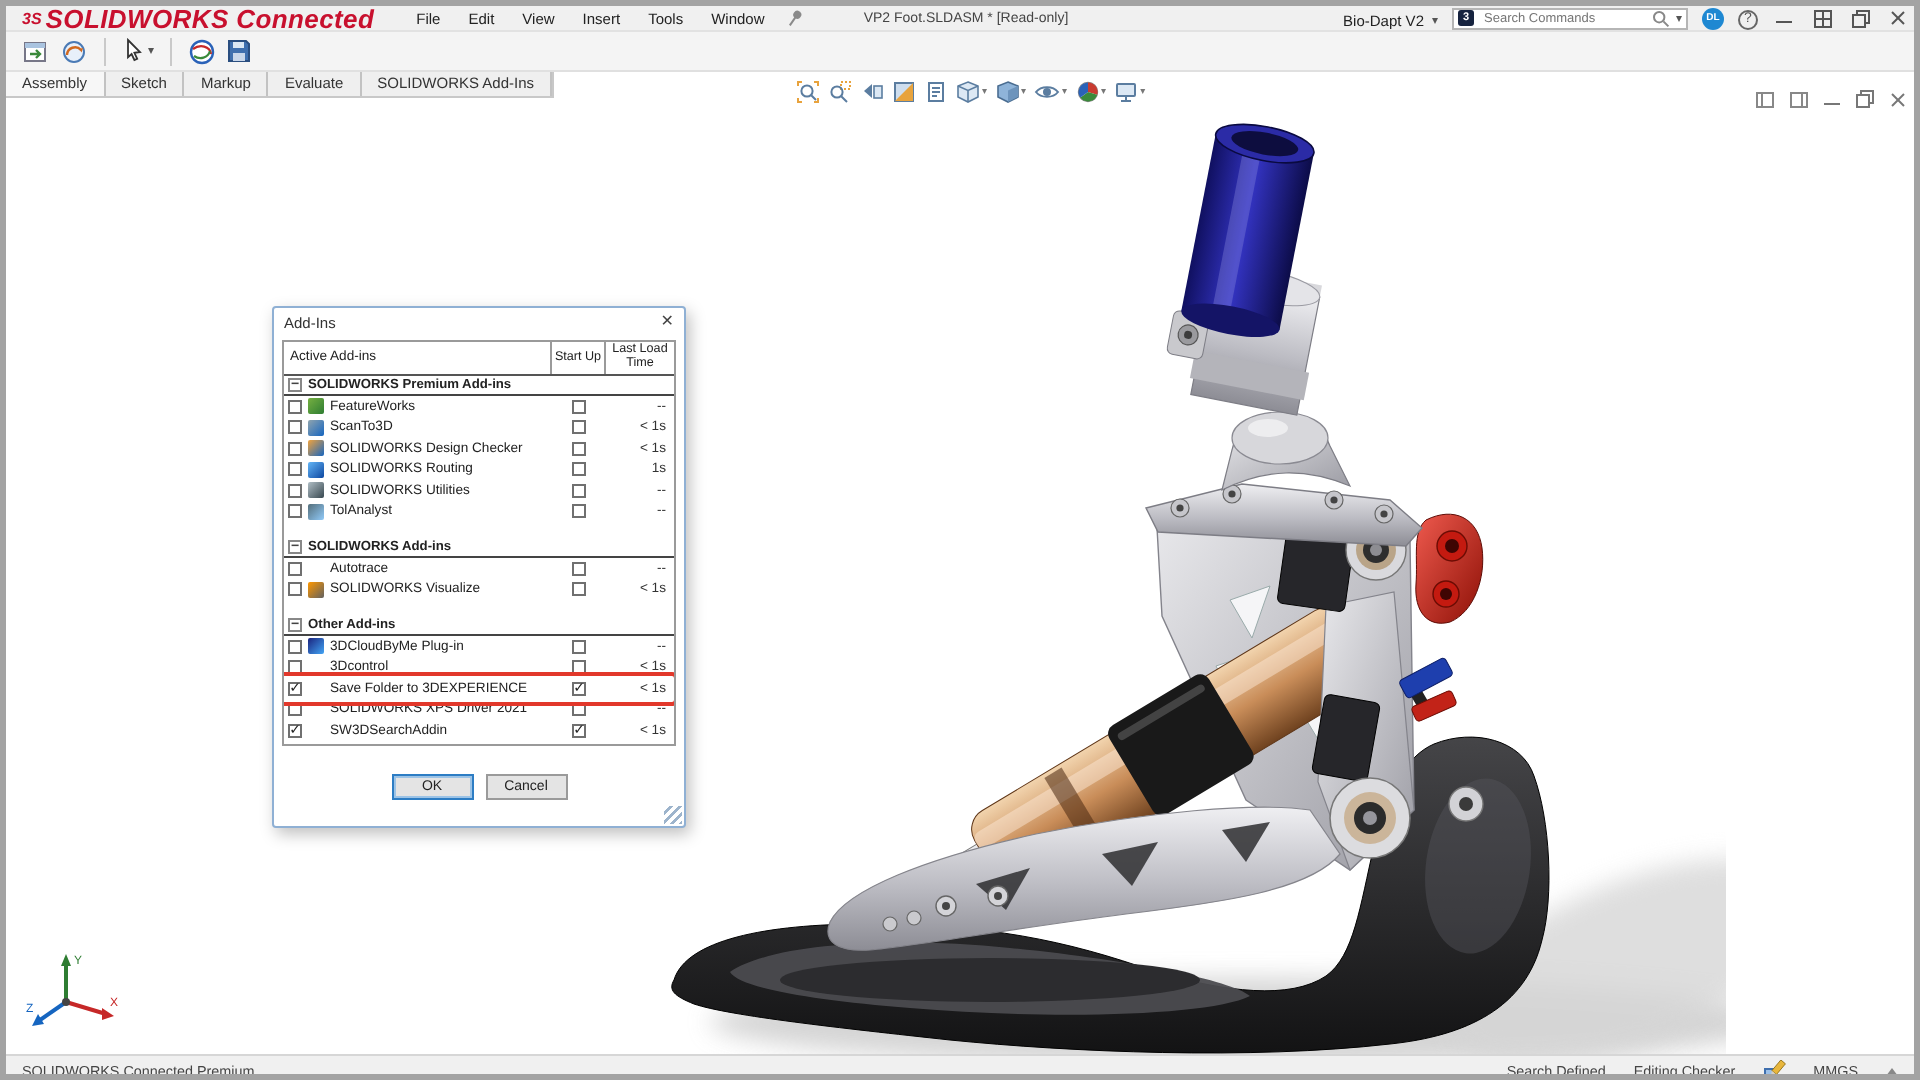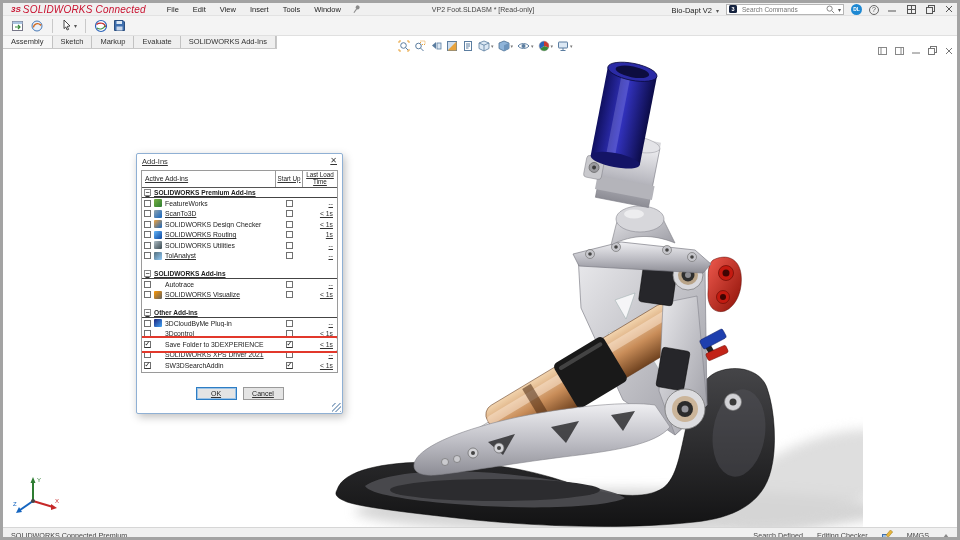--- a/index.html
+++ b/index.html
@@ -5,21 +5,21 @@
   html,body{margin:0;padding:0;background:#fff;}
   *{box-sizing:border-box;}
   .app{position:relative;width:960px;height:540px;overflow:hidden;
        font-family:"Liberation Sans","DejaVu Sans",sans-serif;color:#333;background:#fde047;
        border:3px solid #a3a3a3;}
   
   .titlebar{position:absolute;left:0;top:0;width:960px;height:13px;background:#f0f0f0;
             border-bottom:1px solid #e2e2e2;display:flex;align-items:center;font-size:7.5px;}
   .logo{display:flex;align-items:center;margin-left:8px;white-space:nowrap;}
   .logo-mark{font-style:italic;font-weight:bold;font-size:8px;margin-right:2px;}
-  .logo-text{font-weight:normal;font-style:italic;font-size:10px;letter-spacing:.2px;}
+  .logo-text{font-weight:bold;font-style:italic;font-size:13px;letter-spacing:.2px;}
   .menubar{display:flex;margin-left:14px;}
   .menu-item{padding:0 7px;line-height:13px;color:#222;cursor:default;}
   .pin{margin-left:4px;display:inline-flex;}
   .tb-title{position:absolute;left:0;right:0;text-align:center;font-size:7px;color:#444;pointer-events:none;}
   .tb-right{margin-left:auto;display:flex;align-items:flex-end;gap:7px;padding-right:8px;z-index:2;}
   .workspace{display:flex;align-items:center;gap:4px;font-size:7.5px;color:#222;}
   .chev{font-size:6px;color:#555;}
   .searchbox{display:flex;align-items:center;width:118px;height:11px;background:#fff;
              border:1px solid #b5b5b5;padding:0 2px;gap:3px;}
   .searchbox .slogo{width:8px;height:8px;border-radius:1.5px;background:#16233f;display:inline-flex;
@@ -43,21 +43,21 @@
        background:#efefef;white-space:nowrap;}
   .tab.active{background:#f7f7f7;}
   
   .viewport{position:absolute;left:0;top:33px;width:960px;height:491px;background:#fff;overflow:hidden;}
   .headsup{position:absolute;left:395px;top:4px;display:flex;align-items:center;gap:4px;}
   .hicon{display:inline-flex;align-items:center;gap:1px;}
   .hicon .dd{font-size:5px;color:#777;}
   .vpctrl{position:absolute;right:10px;top:5px;display:flex;align-items:center;gap:8px;color:#777;}
   
   .dialog{position:absolute;left:133px;top:117px;width:207px;height:261px;background:#fff;
-          border:1px solid #8fb0d4;border-radius:2px;box-shadow:2px 3px 8px rgba(0,0,0,.25);z-index:10;text-decoration:underline;}
+          border:1px solid #8fb0d4;border-radius:2px;box-shadow:2px 3px 8px rgba(0,0,0,.25);z-index:10;}
   .dlg-title{height:14px;display:flex;align-items:center;padding:0 5px;font-size:7.5px;color:#333;}
   .dlg-close{margin-left:auto;font-size:8px;color:#444;line-height:1;}
   .dlg-body{padding:2px 4px 0 4px;}
   .tbl{border:1px solid #9a9a9a;height:203px;overflow:hidden;background:#fff;}
   .tbl-head{display:flex;border-bottom:1px solid #555;height:17px;font-size:6.8px;color:#222;}
   .th{display:flex;align-items:center;justify-content:center;text-align:center;line-height:1.05;}
   .th.name{flex:1;justify-content:flex-start;padding-left:3px;border-right:1px solid #9a9a9a;}
   .th.start{width:27px;border-right:1px solid #9a9a9a;font-size:6.3px;}
   .th.time{width:34px;font-size:6.3px;}
   .group{margin-bottom:8px;}

